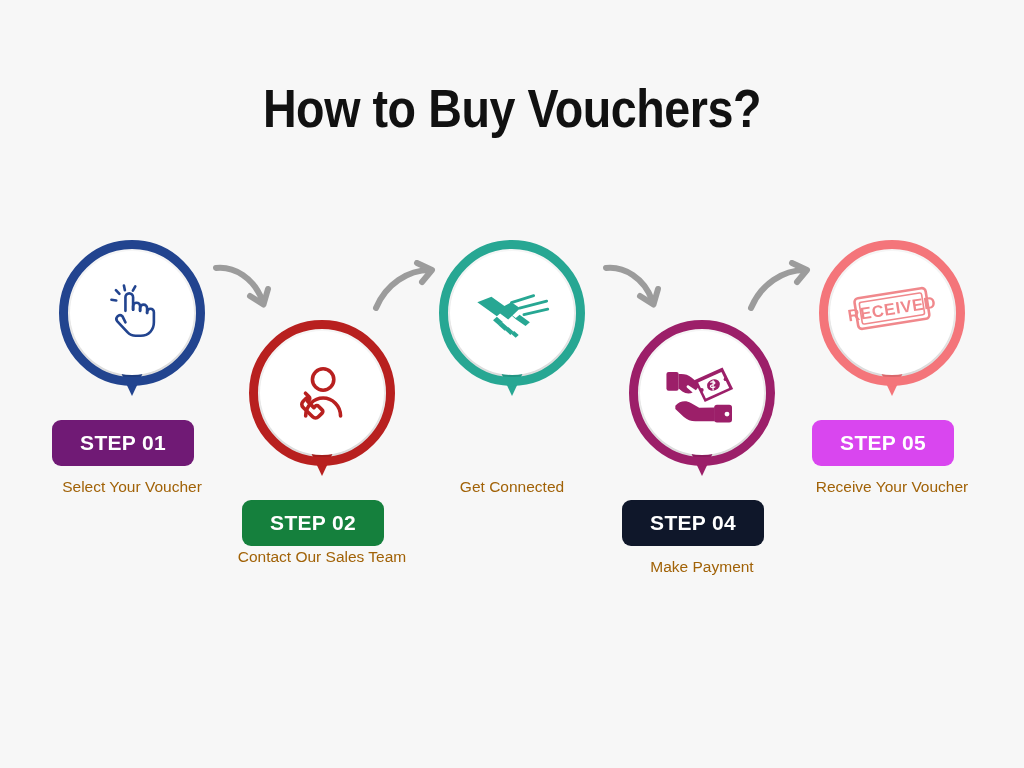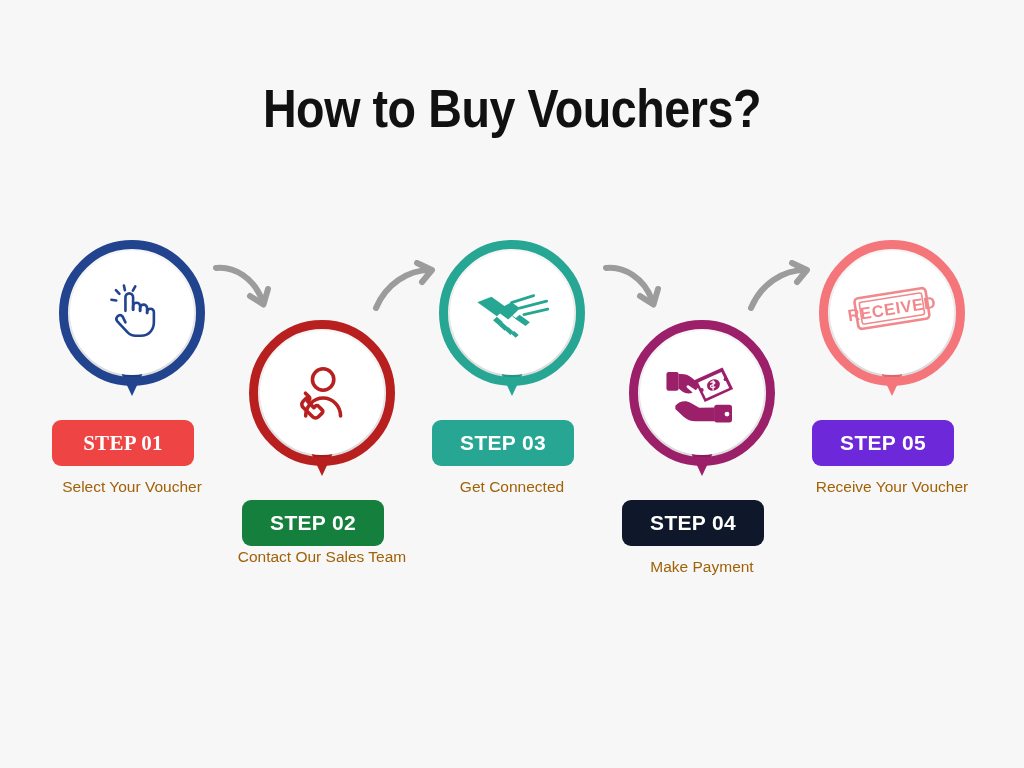--- a/index.html
+++ b/index.html
@@ -148,21 +148,21 @@
             <path d="M45.8 32v-0.8a3.1 3.1 0 1 1 6.2 0v9.3c0 6.8-4.6 12.3-12 12.3h-4.6c-3.1 0-5.6-1.1-7.6-3.3l-9.2-9.9a3.3 3.3 0 0 1 4.6-4.7L26 40.5"></path>
             <path d="M20.5 14.5l-3.2-3.4"></path>
             <path d="M25.5 11.2l-0.9-4.3"></path>
             <path d="M32.8 11.6l2.2-3.9"></path>
             <path d="M17.6 20.6l-4.4-0.7"></path>
           </svg>
         </span>
       </div>
       <div class="pin-ring" style="border-color:#22448f;"></div>
     </div>
-    <div class="step-badge" style="top:180px; background:#ef4444;font-family:Liberation Serif, serif;">
+    <div class="step-badge" style="top:180px; background:#701a75;">
       <span>STEP 01</span>
     </div>
     <div class="step-caption" style="top:238px;">Select Your Voucher</div>
   </div>
 
   <div class="step-group" style="left:222px; top:320px;">
     <div class="pin-wrap">
       <div class="pin-tail" style="border-top-color:#b8201f;"></div>
       <div class="pin-inner">
         <span>
@@ -198,23 +198,20 @@
             <g stroke="#27a793" stroke-width="2.6" stroke-linecap="round" fill="none">
               <path d="M35.5 26.5L56 20"></path>
               <path d="M43 31.5L68 25"></path>
               <path d="M47 37.5L69 32.5"></path>
             </g>
           </svg>
         </span>
       </div>
       <div class="pin-ring" style="border-color:#27a793;"></div>
     </div>
-    <div class="step-badge" style="top:180px; background:#27a793;">
-      <span>STEP 03</span>
-    </div>
     <div class="step-caption" style="top:238px;">Get Connected</div>
   </div>
 
   <div class="step-group" style="left:602px; top:320px;">
     <div class="pin-wrap">
       <div class="pin-tail" style="border-top-color:#9c1f69;"></div>
       <div class="pin-inner">
         <span>
           <svg width="80" height="80" viewBox="0 0 72 72" fill="#9c1f69">
 
@@ -251,21 +248,21 @@
             <g transform="rotate(-9 52 48)">
               <rect x="16" y="32" width="72" height="31" rx="4" fill="none" stroke="#f0888c" stroke-width="2.6"></rect>
               <rect x="20.5" y="36.5" width="63" height="22" rx="2" fill="none" stroke="#f0888c" stroke-width="1.6"></rect>
               <text x="52" y="53.5" text-anchor="middle" font-family="'Liberation Sans', sans-serif" font-weight="bold" font-size="16.5" letter-spacing="0.6" fill="#f0888c">RECEIVED</text>
             </g>
           </svg>
         </span>
       </div>
       <div class="pin-ring" style="border-color:#f4757a;"></div>
     </div>
-    <div class="step-badge" style="top:180px; background:#6d28d9;">
+    <div class="step-badge" style="top:180px; background:#d946ef;">
       <span>STEP 05</span>
     </div>
     <div class="step-caption" style="top:238px;">Receive Your Voucher</div>
   </div>
 
   <div class="arrow" style="left:210px; top:260px;">
     <svg width="72" height="58" viewBox="0 0 72 58" fill="none" stroke="#9c9c9c" stroke-width="6" stroke-linecap="round">
       <path d="M6 8C24 6 44 18 52 40"></path>
       <path d="M40 36l13.5 8.5L58 29" stroke-linejoin="round"></path>
     </svg>

